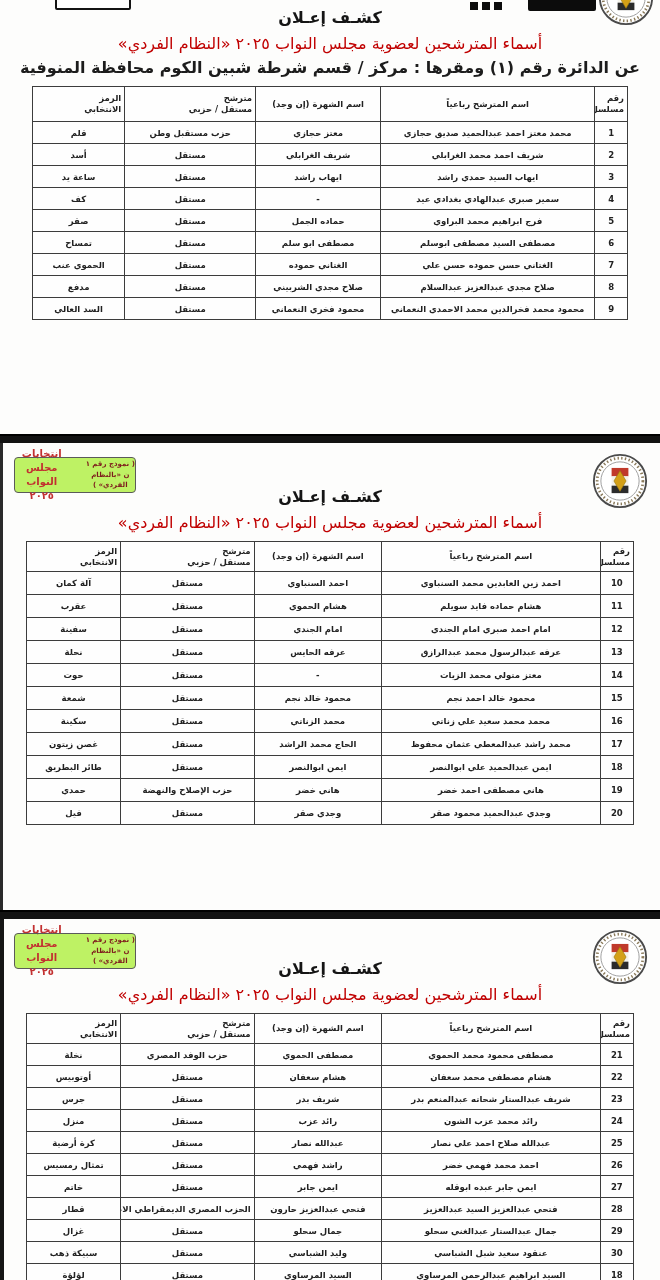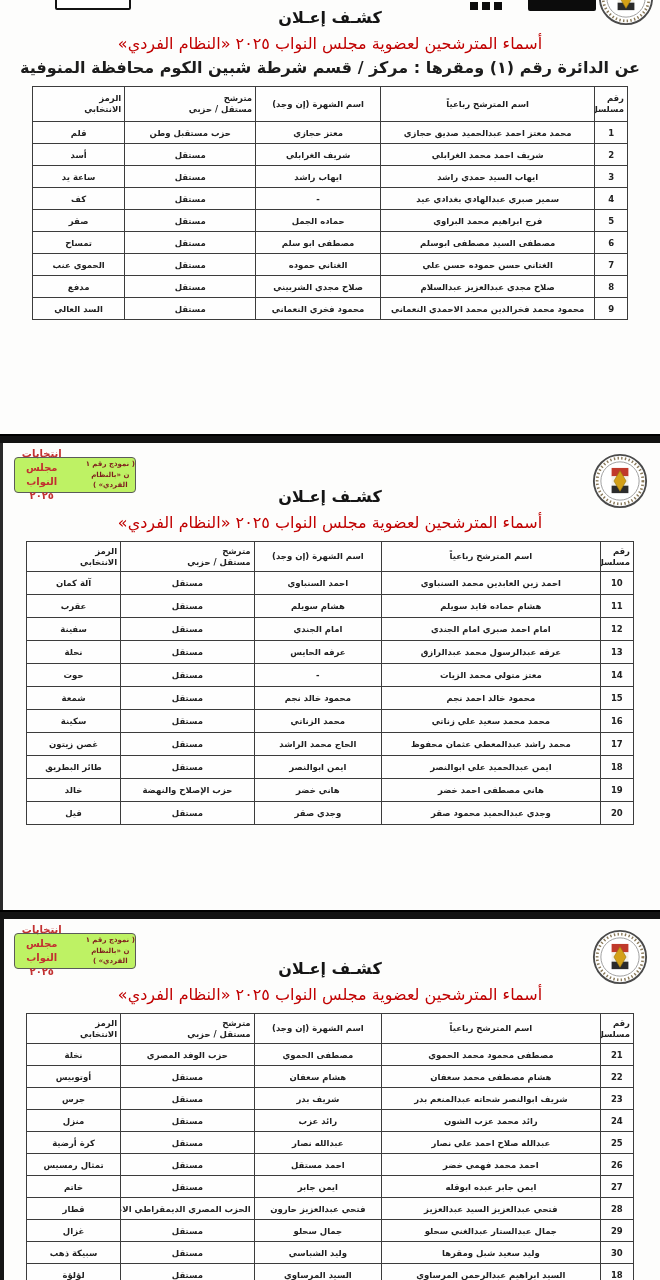--- a/index.html
+++ b/index.html
@@ -235,21 +235,21 @@
           <tr>
             <td>10</td>
             <td>احمد زين العابدين محمد السنباوي</td>
             <td>احمد السنباوي</td>
             <td>مستقل</td>
             <td>آلة كمان</td>
           </tr>
           <tr>
             <td>11</td>
             <td>هشام حماده فايد سويلم</td>
-            <td>هشام سويلم</td>
+            <td>هشام الحموي</td>
             <td>مستقل</td>
             <td>عقرب</td>
           </tr>
           <tr>
             <td>12</td>
             <td>امام احمد صبري امام الجندي</td>
             <td>امام الجندي</td>
             <td>مستقل</td>
             <td>سفينة</td>
           </tr>
@@ -293,21 +293,21 @@
             <td>ايمن عبدالحميد علي ابوالنصر</td>
             <td>ايمن ابوالنصر</td>
             <td>مستقل</td>
             <td>طائر البطريق</td>
           </tr>
           <tr>
             <td>19</td>
             <td>هاني مصطفى احمد خضر</td>
             <td>هاني خضر</td>
             <td>حزب الإصلاح والنهضة</td>
-            <td>خالد</td>
+            <td>حمدي</td>
           </tr>
           <tr>
             <td>20</td>
             <td>وجدي عبدالحميد محمود صقر</td>
             <td>وجدي صقر</td>
             <td>مستقل</td>
             <td>فيل</td>
           </tr>
         </tbody>
     </table>
@@ -370,21 +370,21 @@
           </tr>
           <tr>
             <td>22</td>
             <td>هشام مصطفى محمد سعفان</td>
             <td>هشام سعفان</td>
             <td>مستقل</td>
             <td>أوتوبيس</td>
           </tr>
           <tr>
             <td>23</td>
-            <td>شريف ابوالنصر شحاته عبدالمنعم بدر</td>
+            <td>شريف عبدالستار شحاته عبدالمنعم بدر</td>
             <td>شريف بدر</td>
             <td>مستقل</td>
             <td>جرس</td>
           </tr>
           <tr>
             <td>24</td>
             <td>رائد محمد عزب الشون</td>
             <td>رائد عزب</td>
             <td>مستقل</td>
             <td>منزل</td>
@@ -392,21 +392,21 @@
           <tr>
             <td>25</td>
             <td>عبدالله صلاح احمد علي نصار</td>
             <td>عبدالله نصار</td>
             <td>مستقل</td>
             <td>كرة أرضية</td>
           </tr>
           <tr>
             <td>26</td>
             <td>احمد محمد فهمي خضر</td>
-            <td>احمد مستقل</td>
+            <td>راشد فهمي</td>
             <td>مستقل</td>
             <td>تمثال رمسيس</td>
           </tr>
           <tr>
             <td>27</td>
             <td>ايمن جابر عبده ابوقله</td>
             <td>ايمن جابر</td>
             <td>مستقل</td>
             <td>خاتم</td>
           </tr>
@@ -419,21 +419,21 @@
           </tr>
           <tr>
             <td>29</td>
             <td>جمال عبدالستار عبدالغني سحلو</td>
             <td>جمال سحلو</td>
             <td>مستقل</td>
             <td>غزال</td>
           </tr>
           <tr>
             <td>30</td>
-            <td>وليد سعيد شبل ومقرها</td>
+            <td>عنقود سعيد شبل الشباسي</td>
             <td>وليد الشباسي</td>
             <td>مستقل</td>
             <td>سبيكة ذهب</td>
           </tr>
           <tr>
             <td>18</td>
             <td>السيد ابراهيم عبدالرحمن المرساوي</td>
             <td>السيد المرساوي</td>
             <td>مستقل</td>
             <td>لؤلؤة</td>

